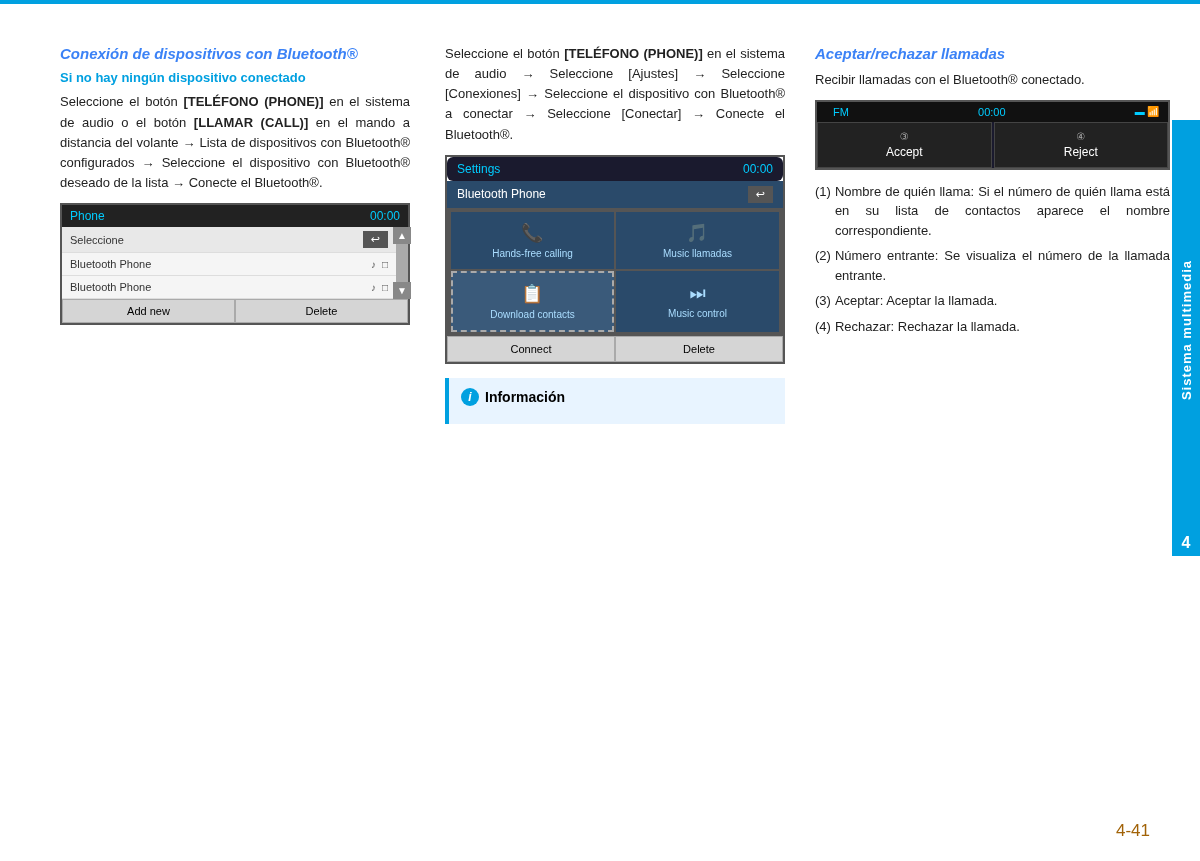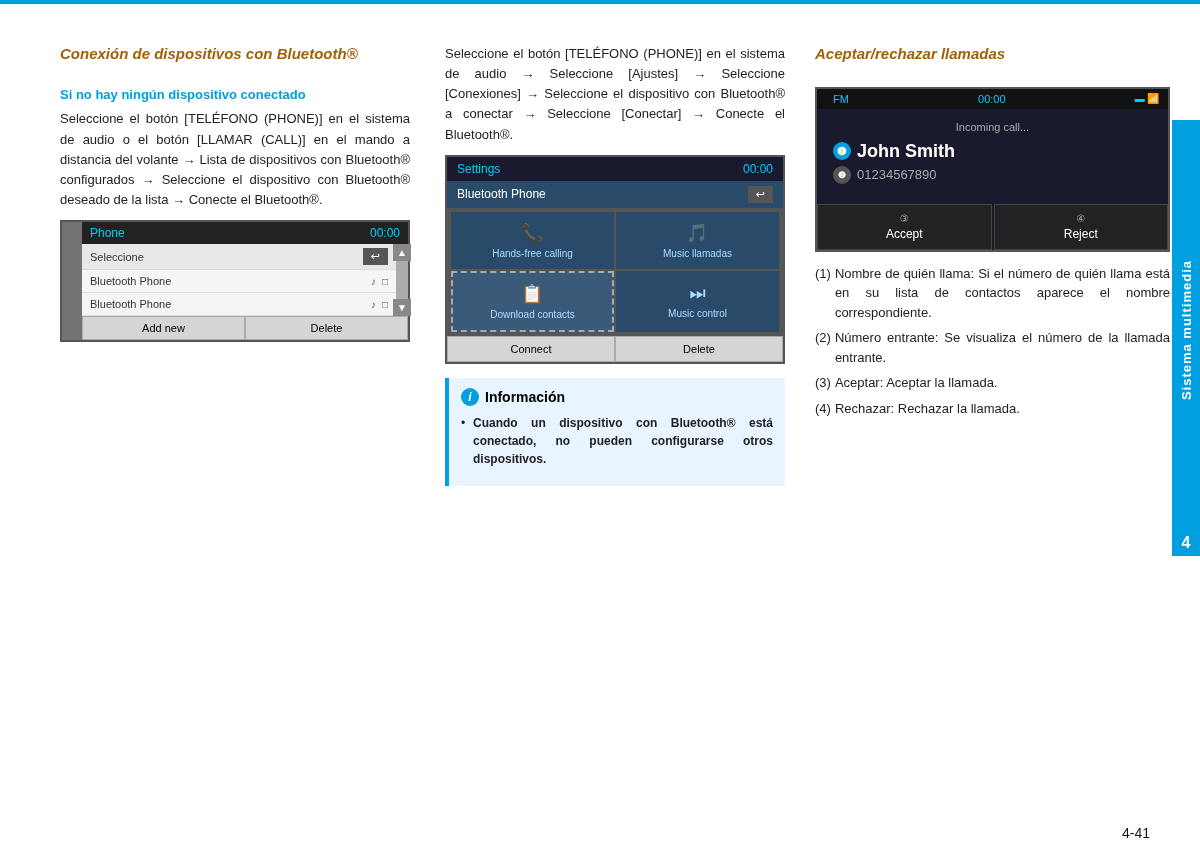--- a/index.html
+++ b/index.html
@@ -77,53 +77,52 @@
     .right-col {
       width: 370px;
       padding-left: 15px;
     }
 
     
     .section-heading {
       font-size: 15px;
       font-weight: bold;
       font-style: italic;
-      color: #a16207;
-      margin-bottom: 23px;
+      color: #3b82f6;
+      margin-bottom: 6px;
       line-height: 1.3;
     }
 
     .sub-heading {
       font-size: 13px;
       font-weight: bold;
       color: #00a0e0;
       margin-bottom: 6px;
       line-height: 1.3;
     }
 
     .body-text {
       font-size: 13px;
       color: #222;
       line-height: 1.55;
       text-align: justify;
       margin-bottom: 10px;
     }
 
     .body-text b {
-      font-weight: normal;
+      font-weight: bold;
     }
 
     
     .ui-screen {
       border: 2px solid #555;
-      background: #737373;
+      background: #a21caf;
       margin-top: 10px;
       margin-bottom: 10px;
       font-size: 11px;
-      padding-left: 20px;
     }
 
     .ui-header {
       background: #222;
       color: #0cf;
       display: flex;
       align-items: center;
       justify-content: space-between;
       padding: 4px 8px;
       font-size: 12px;
@@ -216,20 +215,21 @@
       font-size: 11px;
     }
 
     .ui-screen2-header {
       background: #1a1a2e;
       color: #0cf;
       display: flex;
       align-items: center;
       justify-content: space-between;
       padding: 5px 10px;
+      border-radius: 6px;
     }
 
     .ui-screen2-subheader {
       background: #2a4a6a;
       color: white;
       padding: 5px 10px;
       font-size: 12px;
       display: flex;
       justify-content: space-between;
       align-items: center;
@@ -467,22 +467,22 @@
 
     .num-prefix {
       flex-shrink: 0;
     }
 
     
     .page-footer {
       position: absolute;
       bottom: 20px;
       right: 50px;
-      font-size: 14px;
-      color: #0f172a;
+      font-size: 17px;
+      color: #a16207;
     }
 
     
     .scroll-arrow {
       background: #888;
       color: white;
       font-size: 10px;
       text-align: center;
       padding: 3px 4px;
       cursor: pointer;
@@ -593,46 +593,33 @@
         <div class="ui-screen2-footer-btn">Delete</div>
       </div>
     </div>
 
     <div class="info-box">
       <div class="info-box-header">
         <span class="info-icon">i</span>
         <span>Información</span>
       </div>
       <ul class="info-list">
-        <li>
-          <b>Cuando un dispositivo con Bluetooth® está conectado, no pueden configurarse otros dispositivos.</b>
-        </li>
       </ul>
     </div>
   </div>
 
   <div class="right-col">
     <p class="section-heading">Aceptar/rechazar llamadas</p>
+    <p class="body-text">Recibir llamadas con el Bluetooth® conectado.</p>
 
     <div class="call-screen">
       <div class="call-screen-header">
         <span class="call-screen-fm">FM</span>
         <span class="call-screen-time">00:00</span>
         <span class="call-screen-icons">▬ 📶 </span>
-      </div>
-      <div class="call-screen-body">
-        <div class="call-incoming-text">Incoming call...</div>
-        <div class="call-name-row">
-          <span class="call-number-badge">❶</span>
-          <span class="call-name">John Smith</span>
-        </div>
-        <div class="call-number-row">
-          <span class="call-number-badge" style="background:#555; font-size:9px;">❷</span>
-          <span>01234567890</span>
-        </div>
       </div>
       <div class="call-screen-footer">
         <div class="call-btn-accept">
           <span class="call-btn-number">③</span>
           <span>Accept</span>
         </div>
         <div class="call-btn-reject">
           <span class="call-btn-number">④</span>
           <span>Reject</span>
         </div>

